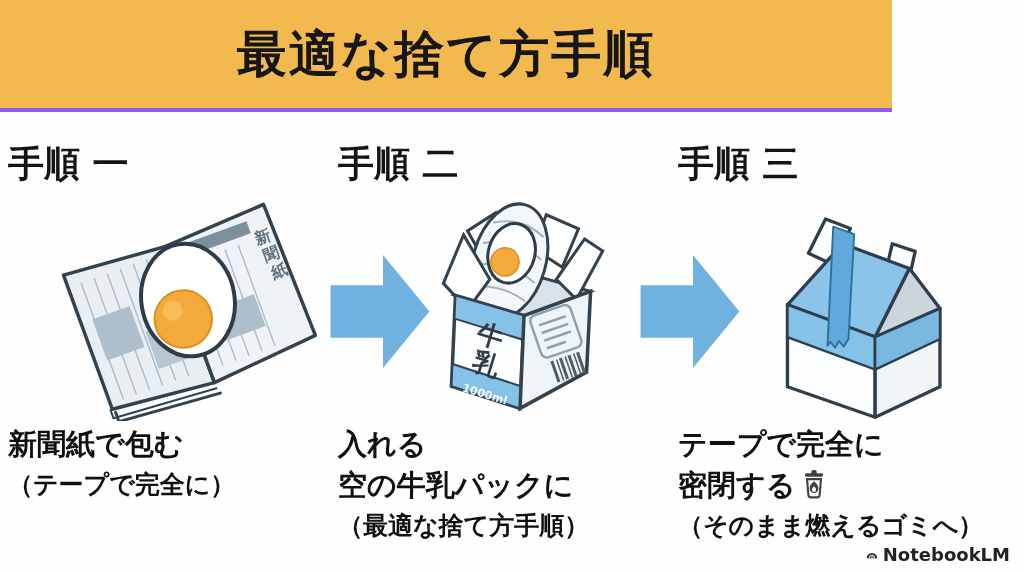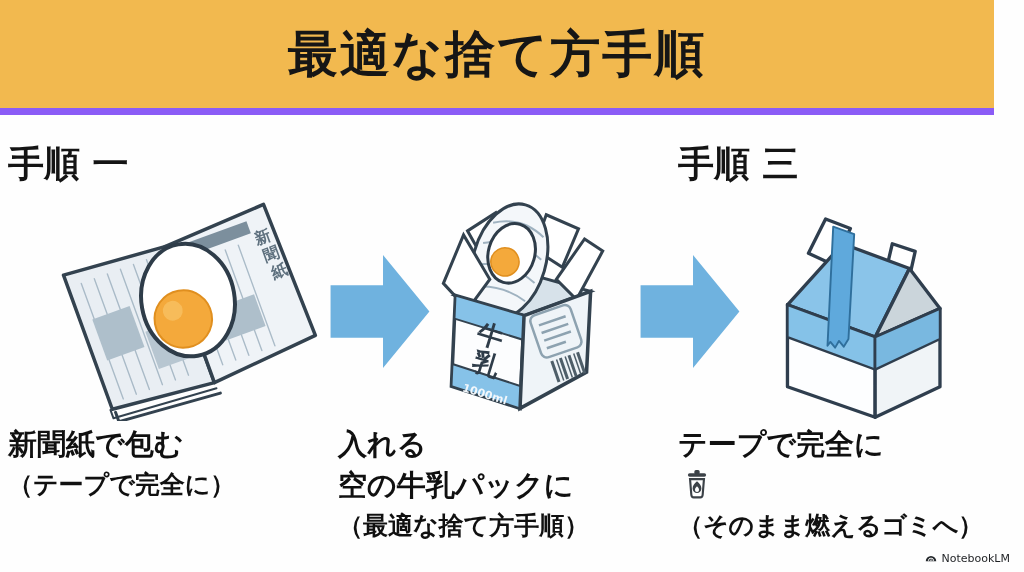--- a/index.html
+++ b/index.html
@@ -1,35 +1,35 @@
 <!DOCTYPE html>
 <html><head>
 <meta charset="utf-8">
 <style>
   html,body{margin:0;padding:0;background:#fff;}
   .page{position:relative;width:1024px;height:572px;background:#FEFEFE;overflow:hidden;
         font-family:"DejaVu Sans","Liberation Sans",sans-serif;color:#141414;}
-  .band{position:absolute;left:0;top:0;width:994px;height:108px;background:#F2B94F;
-        border-bottom:7px solid #8b5cf6;display:flex;align-items:center;justify-content:center;}
+  .band{position:absolute;left:0;top:0;width:892px;height:108px;background:#F2B94F;
+        border-bottom:4px solid #8b5cf6;display:flex;align-items:center;justify-content:center;}
   .band h1{margin:0;font-size:50px;font-weight:900;letter-spacing:2px;color:#161616;}
   .col{position:absolute;top:0;width:360px;height:572px;text-align:left;}
   .col1{left:8px;} .col2{left:338px;} .col3{left:678px;}
   .step-label{position:absolute;top:140px;width:100%;font-size:36px;font-weight:900;color:#141414;}
   .illus{position:absolute;left:50%;transform:translateX(-50%);}
   .illus1{top:193px;width:300px;height:228px;}
   .illus2{top:186px;width:242px;height:238px;}
   .illus3{top:198px;width:222px;height:224px;}
   .caption{position:absolute;top:424px;width:100%;line-height:41px;}
   .cap-main{font-size:29px;font-weight:900;color:#101010;}
   .cap-note{font-size:25px;font-weight:900;color:#101010;line-height:39px;}
   .cap-inline-icon{display:inline-block;vertical-align:-4px;margin-left:6px;}
   .arrow{position:absolute;top:253px;width:102px;height:117px;}
   .arrow1{left:330px;} .arrow2{left:640px;}
   .watermark{position:absolute;right:14px;bottom:7px;display:flex;align-items:center;gap:4px;}
-  .watermark span{font-size:11px;font-weight:400;color:#1F2124;}
+  .watermark span{font-size:18px;font-weight:700;color:#1F2124;}
 </style>
 </head>
 <body>
 
 <div class="page">
 
   <header class="band">
     <h1>最適な捨て方手順</h1>
   </header>
 
@@ -74,20 +74,21 @@
       <div class="cap-main">新聞紙で包む</div>
       <div class="cap-note">（テープで完全に）</div>
     </div>
   </section>
 
   <svg class="arrow arrow1" viewBox="0 0 100 116">
     <polygon points="0,32 52,32 52,2 98,58 52,114 52,84 0,84" fill="#6FB2DF"></polygon>
   </svg>
 
   <section class="col col2">
+    <div class="step-label">手順 二</div>
     <svg class="illus illus2" viewBox="0 0 240 235">
       <polygon points="70,44 98,26 116,58 88,76" fill="#FFFFFF" stroke="#33424F" stroke-width="3"></polygon>
       <polygon points="148,28 180,42 164,80 136,62" fill="#FFFFFF" stroke="#33424F" stroke-width="3"></polygon>
       <polygon points="58,108 126,128 192,104 128,86" fill="#D7E2EA" stroke="#33424F" stroke-width="3"></polygon>
       <g transform="rotate(16 112 72)">
         <ellipse cx="112" cy="74" rx="36" ry="58" fill="#F4F7FA" stroke="#33424F" stroke-width="3"></ellipse>
         <path d="M86 42 q26 -14 52 0 M82 64 q30 -14 60 0 M82 86 q30 -12 60 2 M86 108 q26 -10 52 0" stroke="#9FB2C0" fill="none" stroke-width="2"></path>
         <ellipse cx="112" cy="66" rx="23" ry="30" fill="#FFFFFF" stroke="#2E3C49" stroke-width="3"></ellipse>
         <circle cx="108" cy="76" r="14" fill="#F4A93B" stroke="#E08F1F" stroke-width="1.5"></circle>
       </g>
@@ -136,21 +137,21 @@
       <polygon points="128,146 164,74 196,116" fill="#CBD5DB" stroke="#2F3E4E" stroke-width="3.5" stroke-linejoin="round"></polygon>
       <polygon points="36,112 128,146 128,230 36,198" fill="#FDFEFF" stroke="#2F3E4E" stroke-width="3.5" stroke-linejoin="round"></polygon>
       <polygon points="36,112 128,146 128,180 36,146" fill="#85C2E8" stroke="#2F3E4E" stroke-width="2.5"></polygon>
       <polygon points="128,146 196,116 196,198 128,230" fill="#F0F4F7" stroke="#2F3E4E" stroke-width="3.5" stroke-linejoin="round"></polygon>
       <polygon points="128,146 196,116 196,148 128,180" fill="#79B8E0" stroke="#2F3E4E" stroke-width="2.5"></polygon>
       <path d="M84 30 L106 38 L100 148 l-5 8 -5 -6 -4 7 -5 -6 -3 4 z" fill="#5FA9DC" stroke="#2F6F9C" stroke-width="2" stroke-linejoin="round"></path>
     </svg>
     <div class="caption">
       <div class="cap-main">テープで完全に</div>
       <div class="cap-main">
-        <svg class="cap-inline-icon" width="26" height="30" viewBox="0 0 24 28">
+        <span>密閉する</span><svg class="cap-inline-icon" width="26" height="30" viewBox="0 0 24 28">
           <rect x="9.5" y="1" width="5" height="4" rx="1.5" fill="#3C4248"></rect>
           <rect x="3.5" y="4" width="17" height="3.2" rx="1.6" fill="#3C4248"></rect>
           <path d="M5.5 9.5 h13 l-1.2 14.5 q-0.2 2.5 -2.2 2.5 h-6.2 q-2 0 -2.2 -2.5 z" fill="#FFFFFF" stroke="#3C4248" stroke-width="2"></path>
           <path d="M12 11.5 c2.6 2.3 4.1 4.3 4.1 6.7 a4.1 4.3 0 0 1 -8.2 0 c0 -2.4 1.5 -4.4 4.1 -6.7 z" fill="#3C4248"></path>
           <path d="M12 16.2 c1.2 1.2 1.9 2.2 1.9 3.3 a1.9 2 0 0 1 -3.8 0 c0 -1.1 0.7 -2.1 1.9 -3.3 z" fill="#FFFFFF"></path>
         </svg>
       </div>
       <div class="cap-note">（そのまま燃えるゴミへ）</div>
     </div>
   </section>

